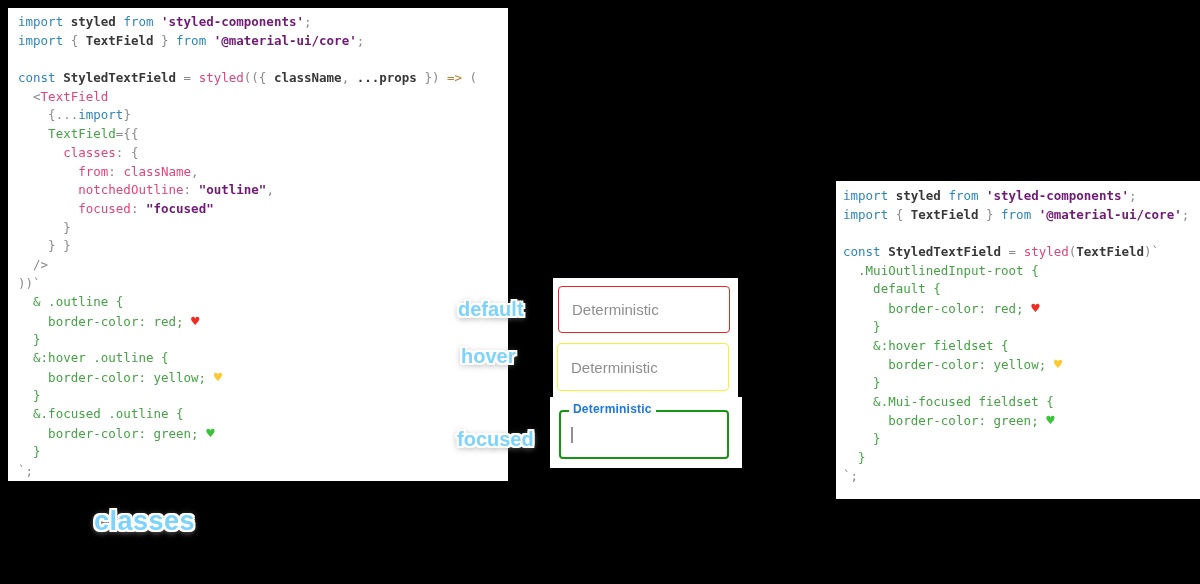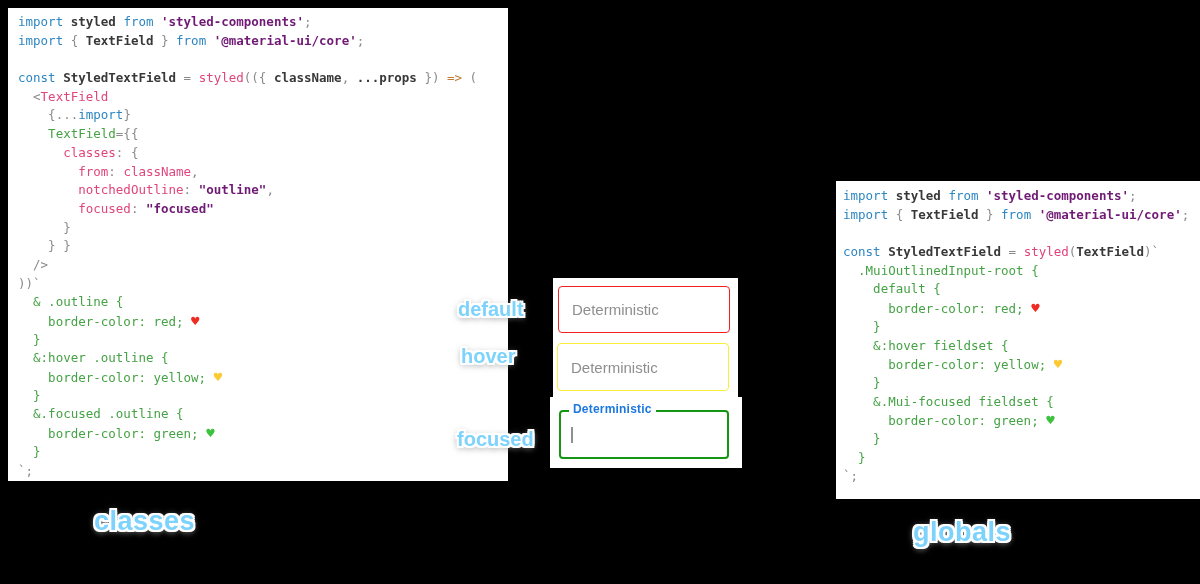--- a/index.html
+++ b/index.html
@@ -130,15 +130,14 @@
 
   <div class="tf-focused"></div>
   <span class="notch-label">Deterministic</span>
   <span class="caret"></span>
 
   <div id="lbl-default" class="outlabel side">default</div>
   <div id="lbl-hover" class="outlabel side">hover</div>
   <div id="lbl-focused" class="outlabel side">focused</div>
 
   <div id="cap-classes" class="outlabel caption">classes</div>
-  <div id="cap-globals" class="outlabel caption">globals</div>
 
 </div>
 
 </body></html>

